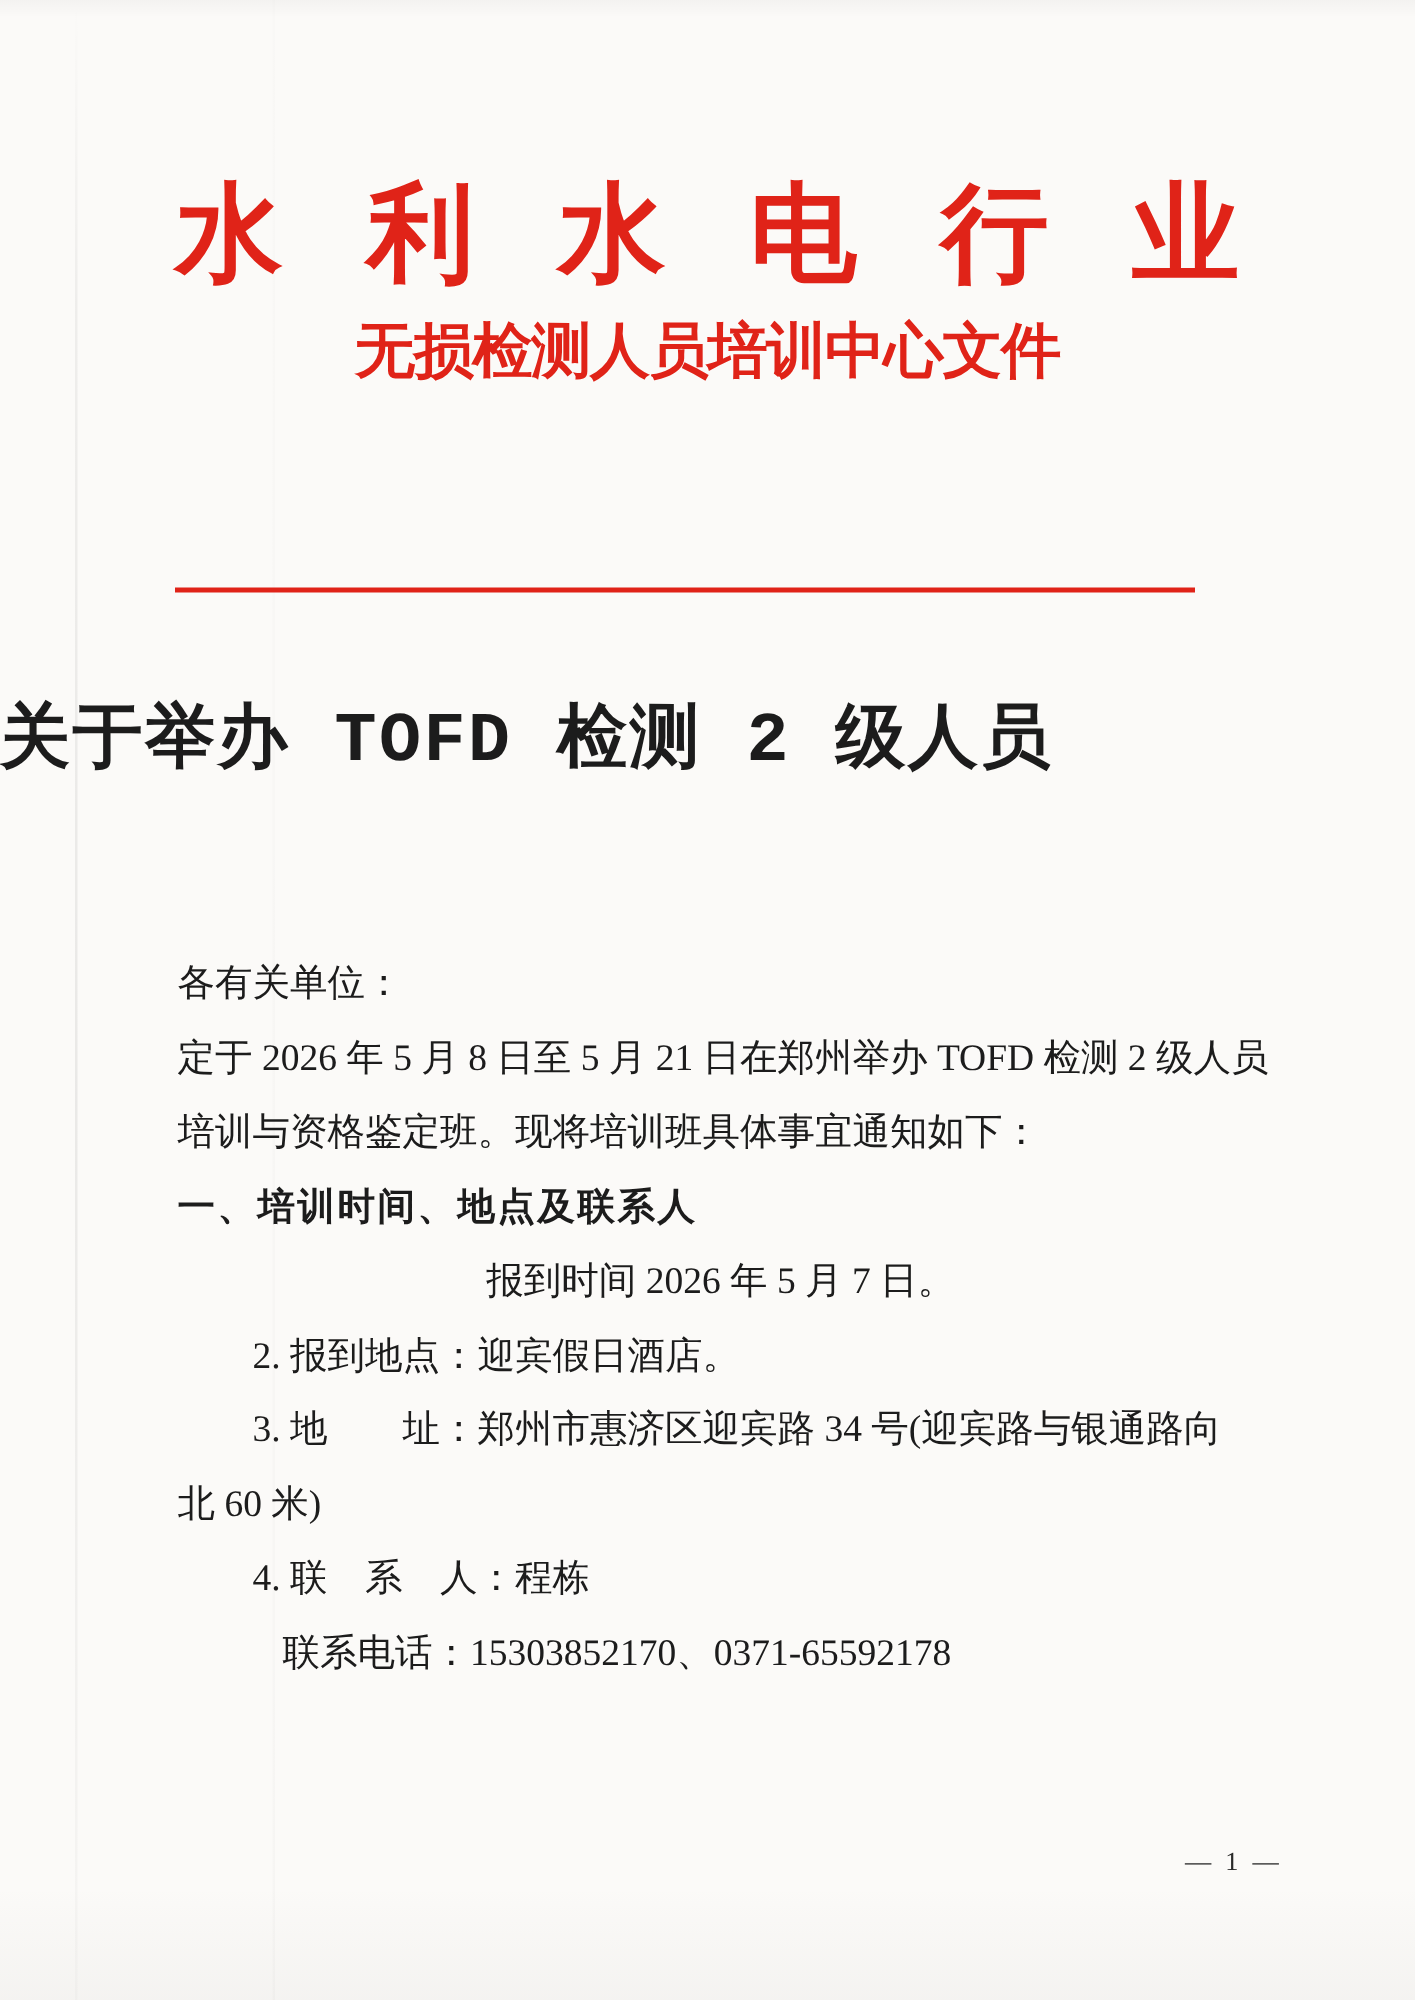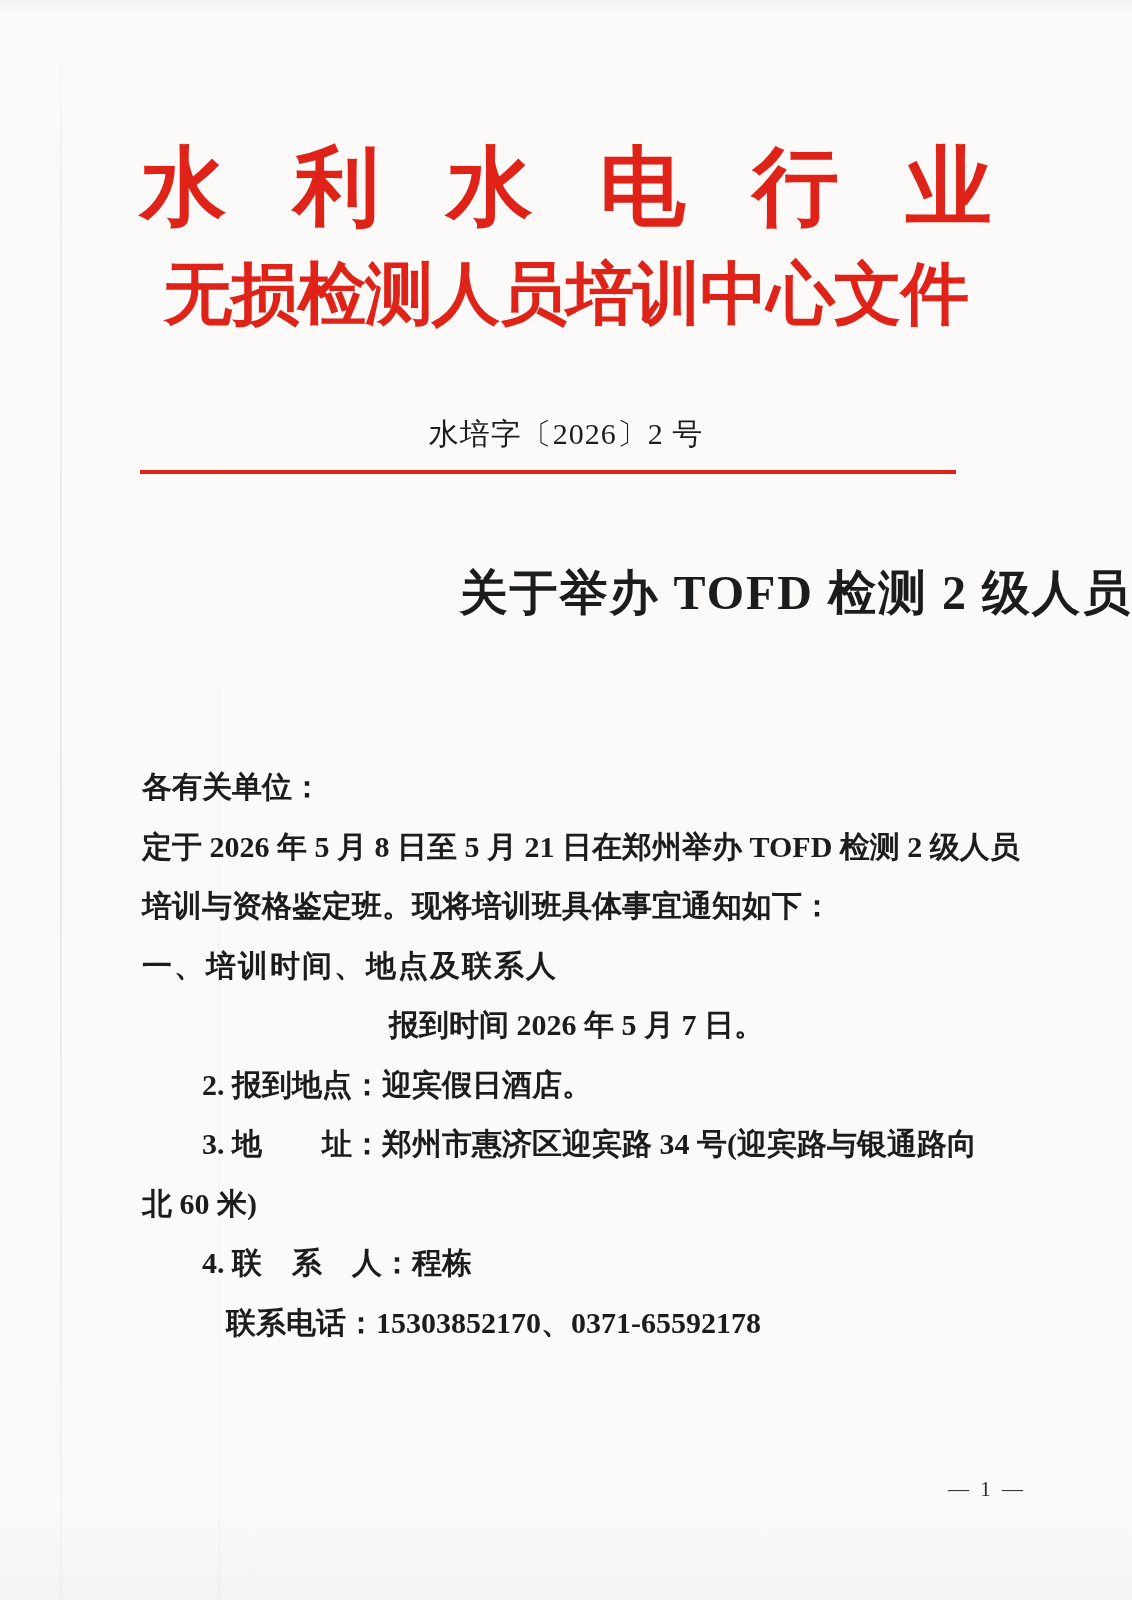--- a/index.html
+++ b/index.html
@@ -29,42 +29,42 @@
 
   .org1{
     position:absolute;top:134px;left:0;width:100%;
     text-align:center;font-weight:bold;color:var(--red);
     font-size:86px;line-height:1.25;
     letter-spacing:.78em;text-indent:.78em;white-space:nowrap;
   }
   .org2{
     position:absolute;top:252px;left:0;width:100%;
     text-align:center;font-weight:bold;color:var(--red);
-    font-size:68px;line-height:1.25;letter-spacing:-1px;white-space:nowrap;
+    font-size:48px;line-height:1.25;letter-spacing:-1px;white-space:nowrap;
   }
   .docnum{
     position:absolute;top:414px;left:0;width:100%;
     text-align:center;font-size:30px;line-height:40px;letter-spacing:1px;
   }
   .rule{
     position:absolute;top:470px;left:140px;width:816px;height:4px;
     background:var(--red);
   }
   .title-line{
     position:absolute;left:0;width:100%;
-    text-align:right;font-weight:bold;font-size:48px;line-height:50px;
+    text-align:left;font-weight:bold;font-size:56px;line-height:50px;font-family:Liberation Mono, monospace;
   }
   .title1{top:568px;letter-spacing:2px;}
   .title2{top:633px;letter-spacing:5px;}
 
   .body-block{
     position:absolute;top:757px;left:142px;width:852px;
     font-size:30px;
   }
-  .line{line-height:59.5px;white-space:nowrap;font-weight:bold;}
+  .line{line-height:59.5px;white-space:nowrap;}
   .ind-2em{padding-left:60px;}
   .ind-call{padding-left:84px;}
   .ind-baodao{padding-left:247px;}
   .sec-heading{font-weight:bold;letter-spacing:2px;}
 
   .pagenum{
     position:absolute;top:1477px;left:948px;
     font-size:21px;letter-spacing:3px;color:#2a2a2a;white-space:nowrap;
   }
 </style>
@@ -74,21 +74,20 @@
 <div class="page">
 
   <div class="wash-top"></div>
   <div class="crease-left"></div>
   <div class="crease-left2"></div>
   <div class="wash-bottom"></div>
 
   <div class="org1">水利水电行业</div>
   <div class="org2">无损检测人员培训中心文件</div>
 
-  <div class="docnum">水培字〔2026〕2 号</div>
 
   <div class="rule"></div>
 
   <div class="title-line title1">关于举办 TOFD 检测 2 级人员</div>
 
   <div class="body-block">
     <div class="line">各有关单位：</div>
     <div class="line">定于 2026 年 5 月 8 日至 5 月 21 日在郑州举办 TOFD 检测 2 级人员</div>
     <div class="line">培训与资格鉴定班。现将培训班具体事宜通知如下：</div>
     <div class="line sec-heading">一、培训时间、地点及联系人</div>

